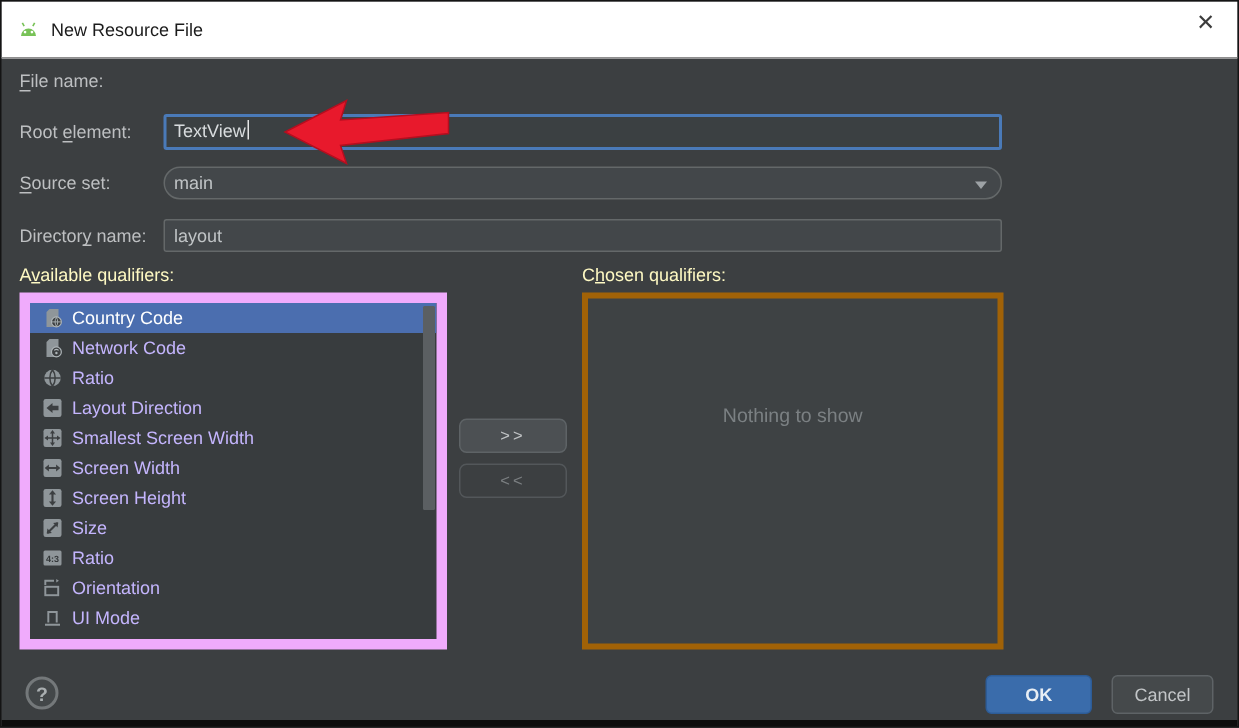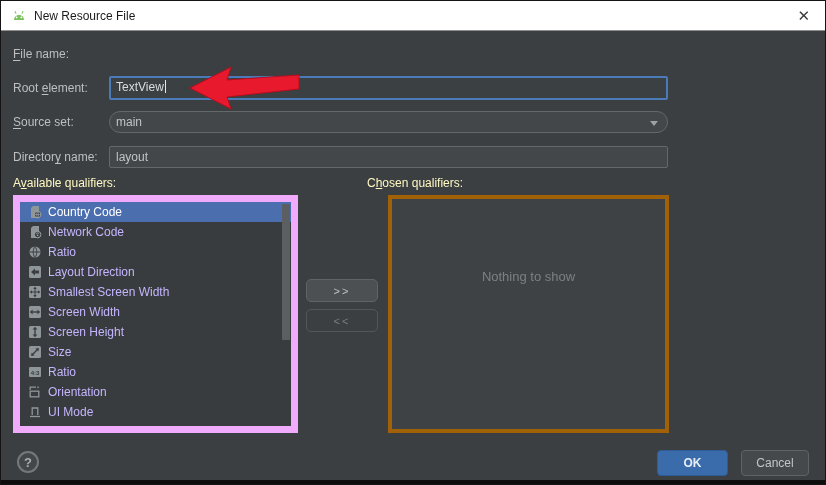--- a/index.html
+++ b/index.html
@@ -5,21 +5,21 @@
   html,body{margin:0;padding:0;background:#222;}
   *{box-sizing:border-box;}
   .window{
     position:relative;width:826px;height:485px;
     font-family:"Liberation Sans",sans-serif;font-size:12px;
     background:var(--dialog-bg,#3c3f41);
     border:1px solid #141414;overflow:hidden;
   }
   
   .titlebar{
-    position:absolute;left:0;top:0;width:100%;height:30px;
+    position:absolute;left:0;top:0;width:100%;height:38px;
     background:var(--titlebar-bg,#ffffff);border-bottom:1px solid #8f8f8f;
     display:flex;align-items:center;
   }
   .titlebar .app-icon{width:16px;height:16px;margin:0 7px 0 10px;display:inline-flex;}
   .titlebar .title{color:#1b1b1b;font-size:12px;}
   .titlebar .close{
     position:absolute;right:11px;top:0;height:30px;line-height:30px;
     color:#3c3c3c;font-size:15px;cursor:default;padding:0 4px;
   }
   
@@ -113,21 +113,21 @@
   <label class="flabel" style="top:110px"><u>S</u>ource set:</label>
   <div class="field combo" style="top:110px" role="combobox">
     <span>main</span>
     <span class="chevron"></span>
   </div>
 
   <label class="flabel" style="top:145px">Director<u>y</u> name:</label>
   <div class="field" style="top:145px" role="textbox"><span>layout</span></div>
 
   <div class="qheader" style="left:12px;top:174px">A<u>v</u>ailable qualifiers:</div>
-  <div class="qheader" style="left:366px;top:174px">C<u>h</u>osen qualifiers:</div>
+  <div class="qheader" style="left:387px;top:174px">C<u>h</u>osen qualifiers:</div>
 
   <div class="qlist" id="avail-list">
     <div class="qrow selected">
         <span class="qicon">
           <svg viewBox="0 0 14 14">
             <path d="M5 1h6v12H3V3z" fill="#8f969a"></path>
             <circle cx="9.6" cy="9.6" r="3.3" fill="#3c3f41" stroke="#aeb5b8" stroke-width=".8"></circle>
             <path d="M6.6 9.6h6M9.6 6.6c1.2 1.7 1.2 4.3 0 6c-1.2-1.7-1.2-4.3 0-6z" stroke="#aeb5b8" fill="none" stroke-width=".6"></path>
           </svg>
         </span>

